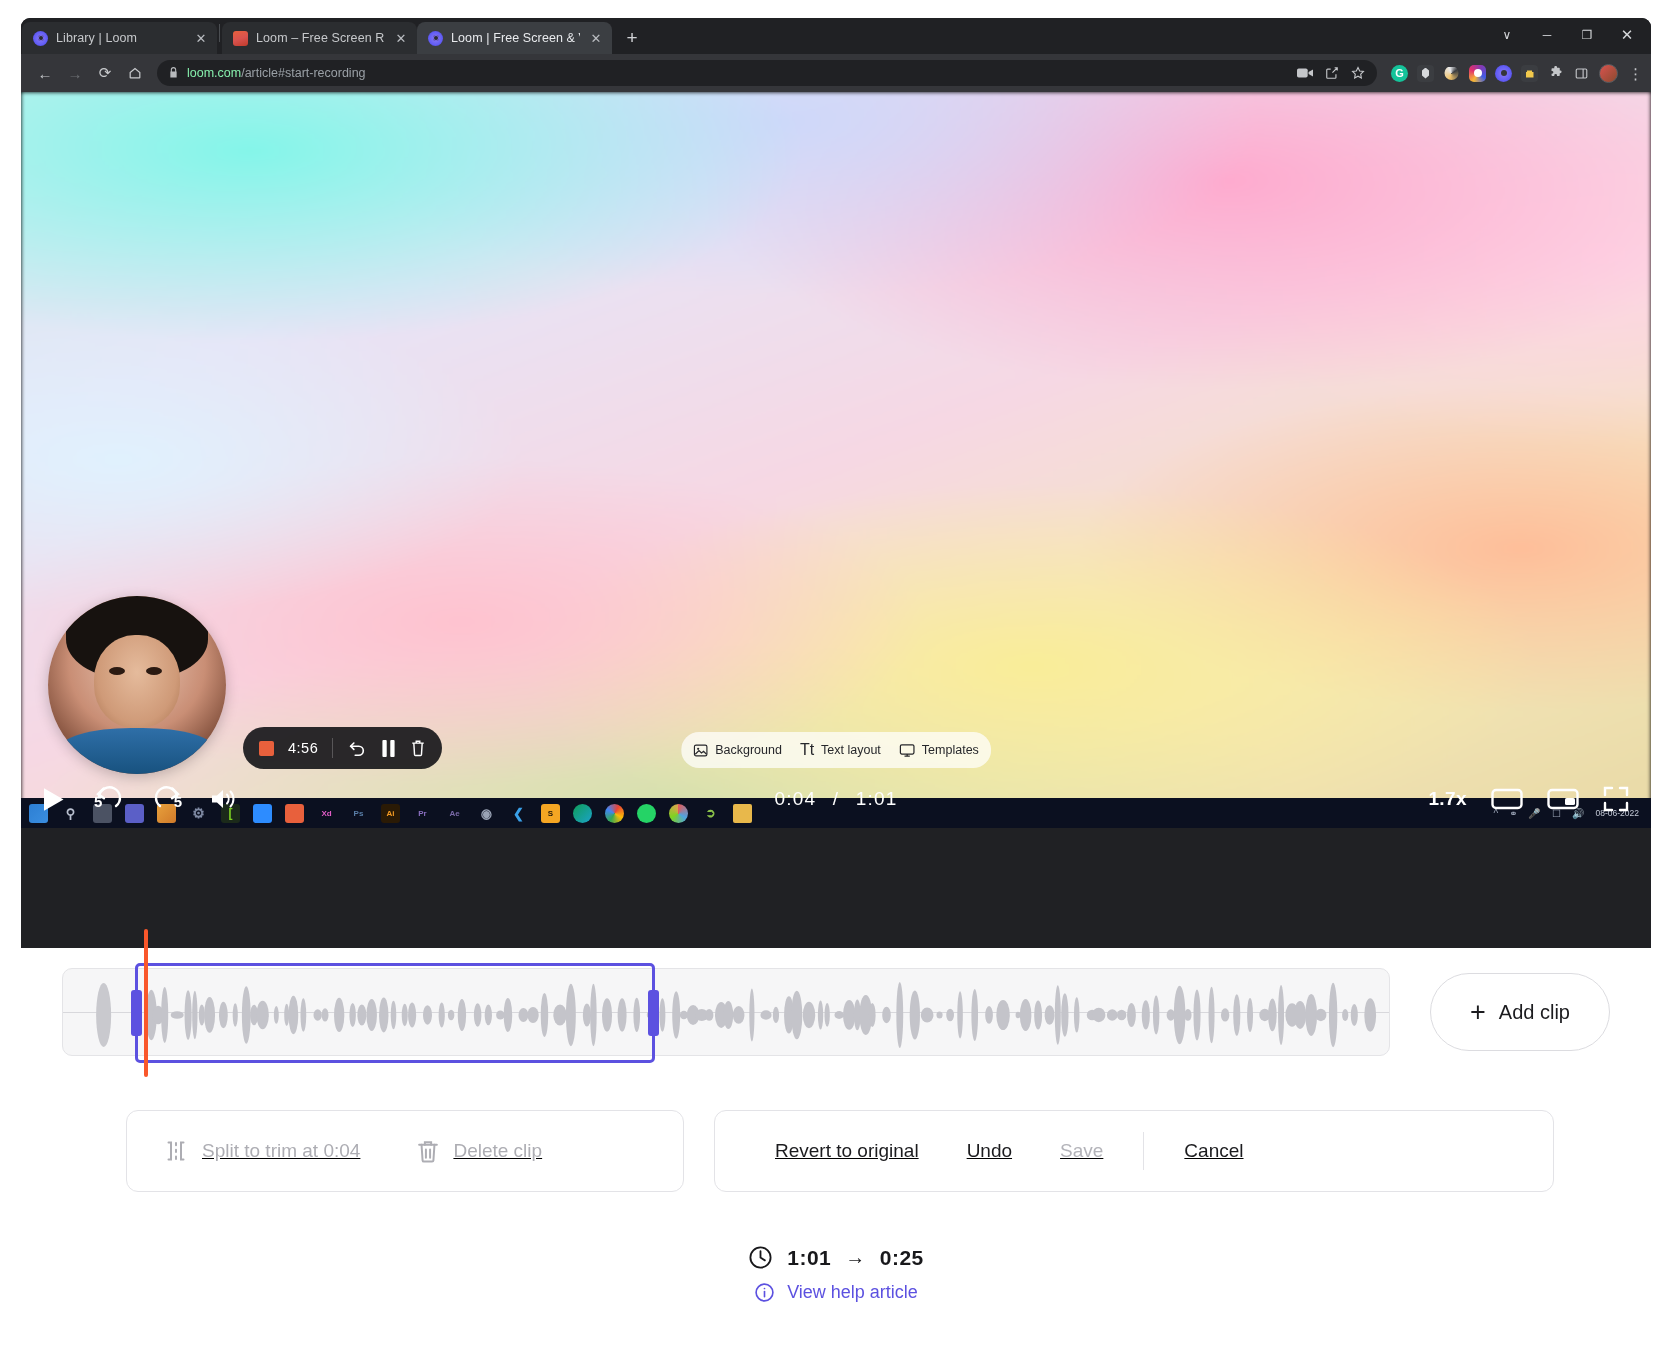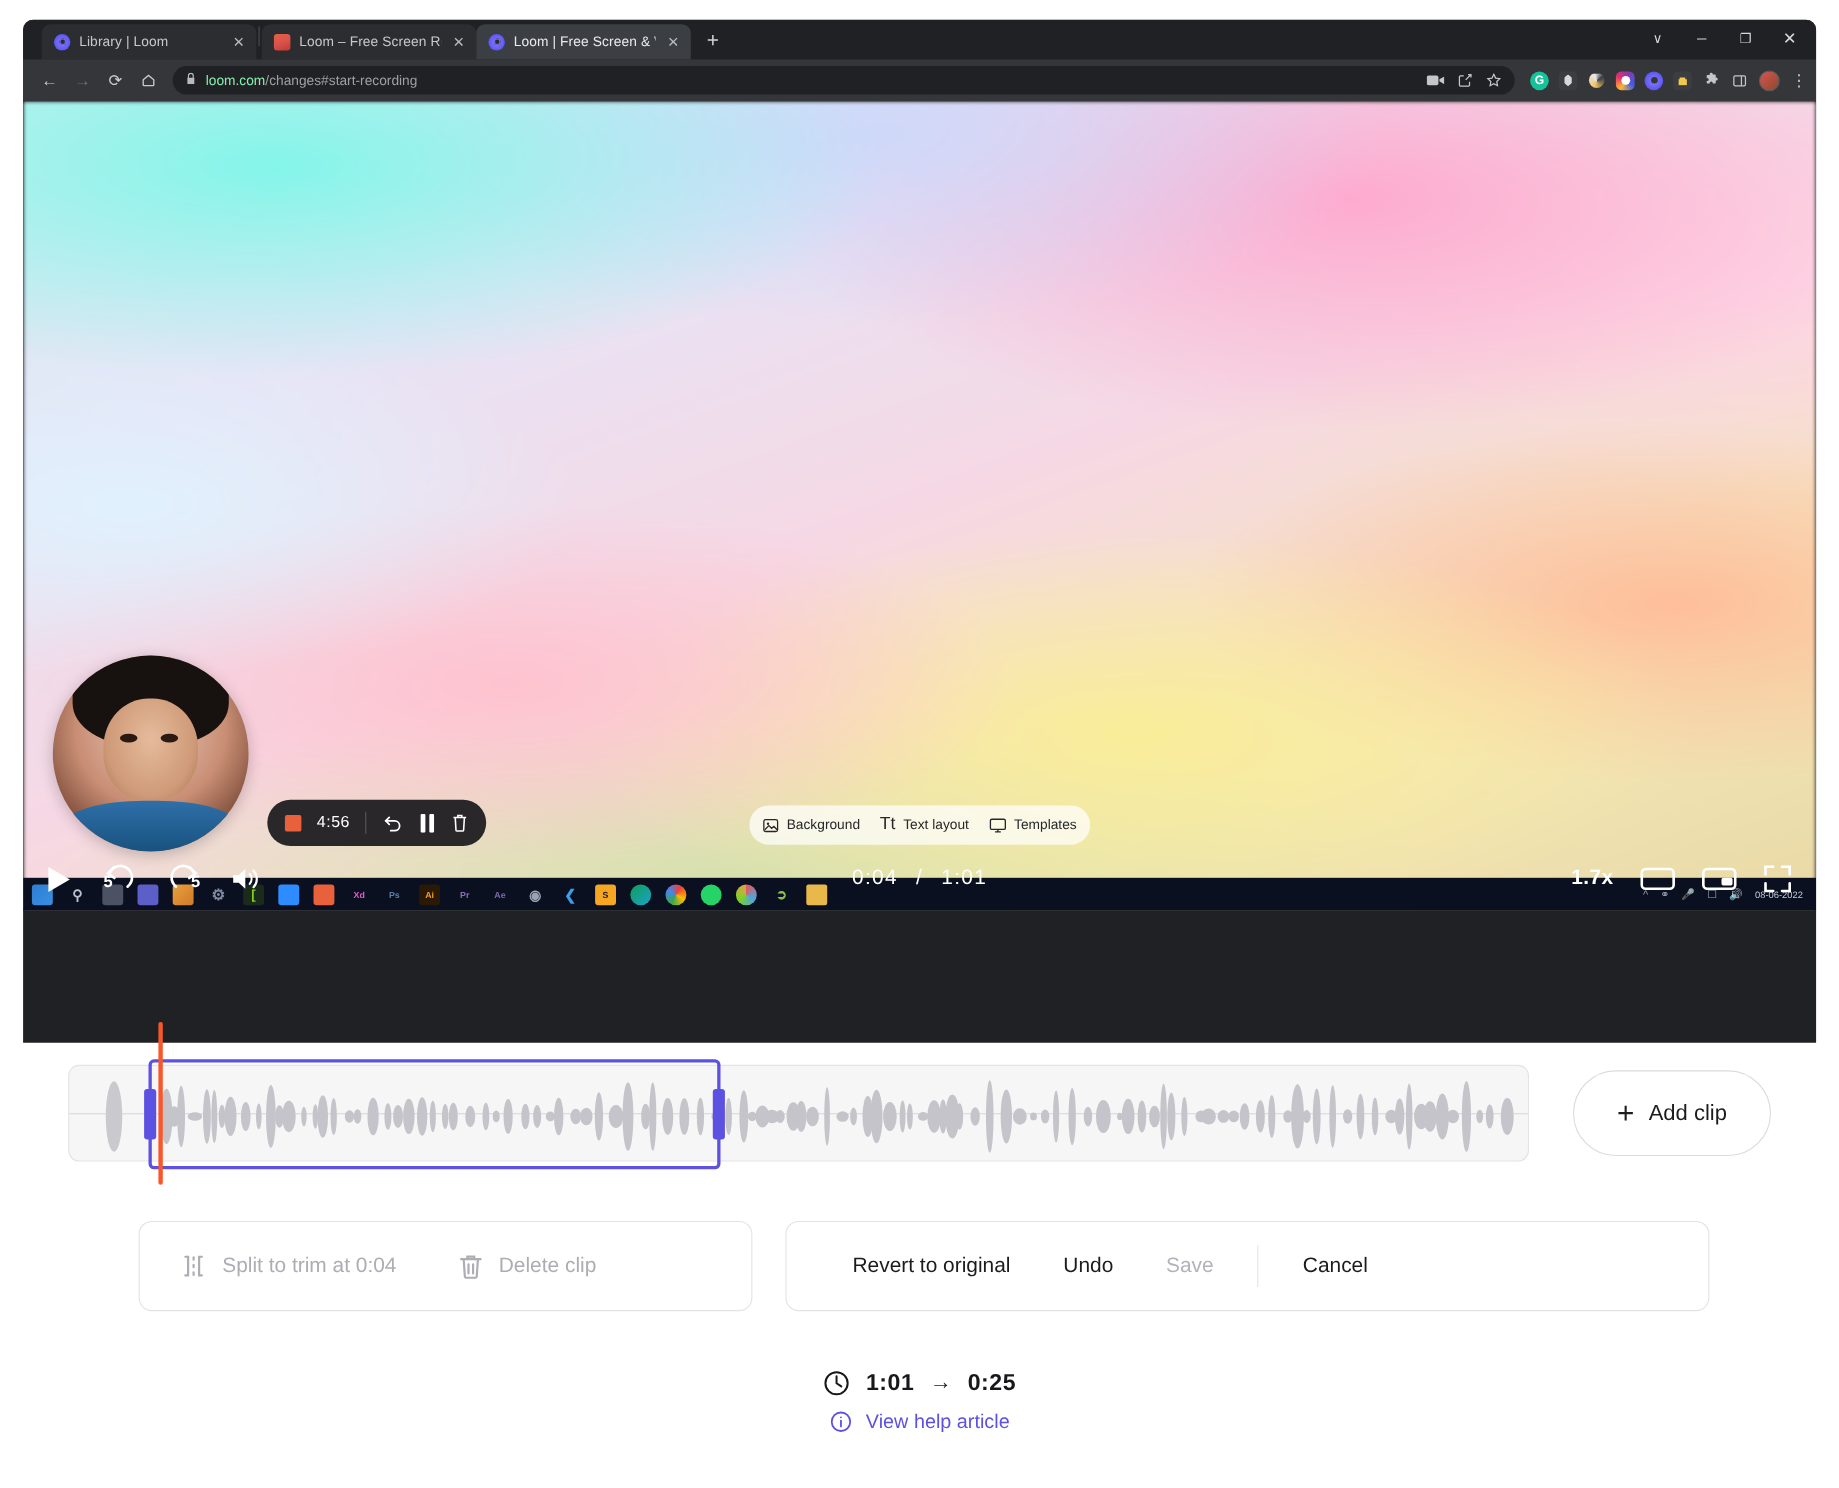--- a/index.html
+++ b/index.html
@@ -20,21 +20,21 @@
     overflow: hidden;
   }
 
   
   #tab-strip {
     position: relative;
     height: 36px;
     background: #202124;
     display: flex;
     align-items: flex-end;
-    padding-left: 17px;
+    padding-left: 1px;
   }
   .tab {
     position: relative;
     display: flex; align-items: center;
     height: 32px;
     width: 195px;
     padding: 0 8px 0 11px;
     border-radius: 8px 8px 0 0;
     color: #c6c8cb;
     font-size: 12.5px;
@@ -377,20 +377,21 @@
     cursor:pointer;
   }
   #add-clip-plus { font-size: 27px; font-weight: 300; line-height: 1; }
 
   
   #action-row {
     position:absolute; left:0; top: 1110px; width:1672px;
     display:flex; align-items:flex-start;
     padding: 0 118px 0 126px;
     gap: 30px;
+    text-decoration: underline;
   }
   .panel {
     background:#fff;
     border:1px solid #e3e3e7;
     border-radius: 12px;
     height: 82px;
     display:flex; align-items:center;
   }
   #clip-actions-panel { width: 558px; padding: 0 36px; gap: 56px; }
   .clip-action {
@@ -477,21 +478,21 @@
         <path d="M2.5 7.5 8 3l5.5 4.5V13a.5.5 0 0 1-.5.5H3a.5.5 0 0 1-.5-.5z"></path>
       </svg>
     </div>
 
     <div id="omnibox">
       <span id="lock-icon">
         <svg width="9" height="11" viewBox="0 0 10 12" fill="currentColor">
           <path d="M5 0a3 3 0 0 0-3 3v2H1.5v6.5h7V5H8V3a3 3 0 0 0-3-3zm0 1.2A1.8 1.8 0 0 1 6.8 3v2H3.2V3A1.8 1.8 0 0 1 5 1.2z"></path>
         </svg>
       </span>
-      <span id="url-text"><b>loom.com</b><span>/changes#start-recording</span></span>
+      <span id="url-text"><b>loom.com</b><span>/article#start-recording</span></span>
 
       <span id="omnibox-actions">
         <span class="omni-ico">
           <svg width="16" height="12" viewBox="0 0 18 12" fill="currentColor">
               <rect x="0" y="1" width="12" height="10" rx="2"></rect>
               <path d="M13 5l5-3v8l-5-3z"></path>
             </svg>
         </span>
         <span class="omni-ico">
           <svg width="14" height="14" viewBox="0 0 16 16" fill="none" stroke="currentColor" stroke-width="1.3">

